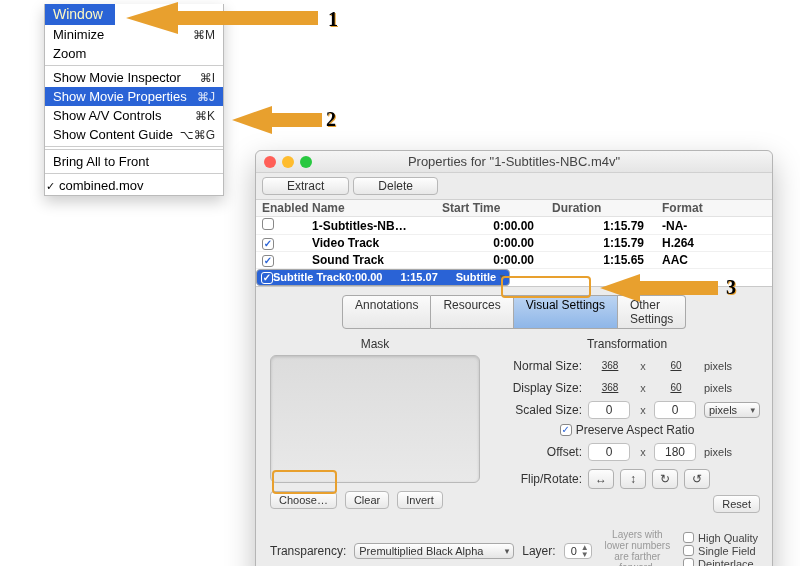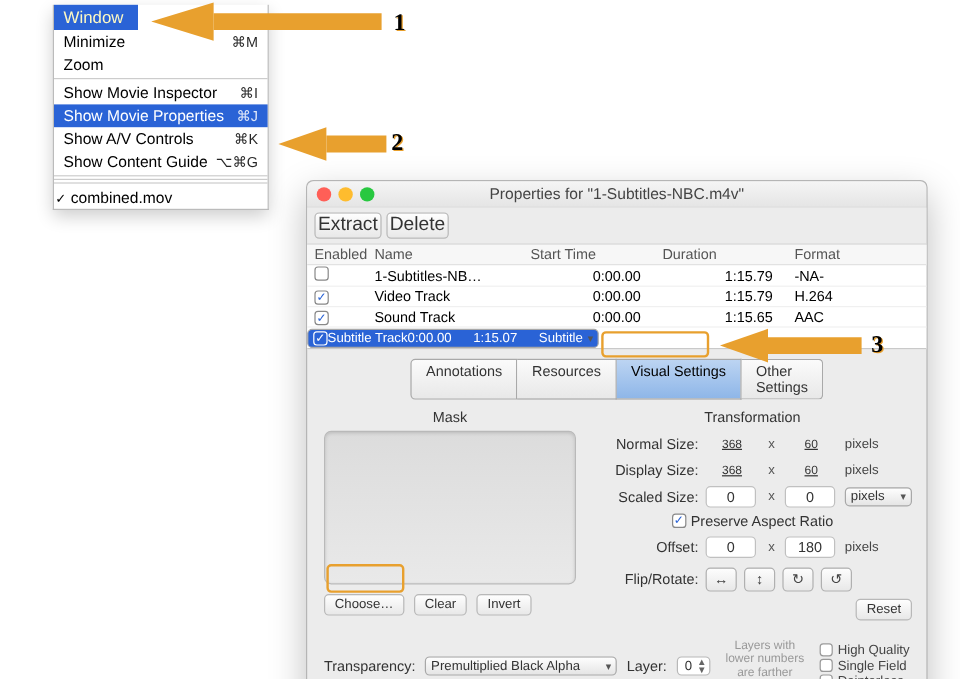--- a/index.html
+++ b/index.html
@@ -105,35 +105,36 @@
     padding: 4px 6px;
     display: flex;
     gap: 4px;
     border-bottom: 1px solid #d0d0d0;
     background: #ececec;
   }
   .mac-btn {
     background: linear-gradient(#fefefe,#e8e8e8);
     border: 1px solid #b8b8b8;
     border-radius: 4px;
-    font-size: 16px;
-    padding: 1px 2px;
+    font-size: 12px;
+    padding: 1px 24px;
     min-height: 18px;
     color: #333;
     cursor: default;
   }
   .mac-btn.small { padding: 1px 8px; font-size: 11px; }
   
   .tracks { background: #fff; border-bottom: 1px solid #c9c9c9; }
   .tracks-head, .tracks-row {
     display: grid;
     grid-template-columns: 50px 130px 110px 110px 1fr;
     font-size: 12px;
     align-items: center;
     padding: 1px 6px;
+    font-weight: bold;
   }
   .tracks-head { color: #555; border-bottom: 1px solid #e2e2e2; background: #f7f7f7; }
   .tracks-row { border-bottom: 1px solid #f0f0f0; min-height: 16px; }
   .tracks-row.sel { background: #2a63d6; color: #fff; }
   .tracks-row .st, .tracks-row .du { text-align: right; padding-right: 18px; }
   .tracks-head .st, .tracks-head .du { text-align: left; }
   .ck {
     width: 12px; height: 12px;
     border: 1px solid #888; border-radius: 3px;
     background: #fff; display: inline-flex;
@@ -280,20 +281,23 @@
   <div class="menu-item">
     <span class="label">Show A/V Controls</span>
     <span class="sc">⌘K</span>
   </div>
   <div class="menu-item">
     <span class="label">Show Content Guide</span>
     <span class="sc">⌥⌘G</span>
   </div>
   <div class="menu-sep"></div>
   <div class="menu-sep"></div>
+  <div class="menu-item">
+    <span class="label">Bring All to Front</span>
+  </div>
   <div class="menu-sep"></div>
   <div class="menu-item with-check">
     <span class="check">✓</span>
     <span class="label">combined.mov</span>
   </div>
 </div>
 
 <svg class="arrow" style="left:118px; top:-4px;" width="210" height="40">
   <path d="M200 22 L60 22" stroke="#e8a02e" stroke-width="14" fill="none"></path>
   <polygon points="8,22 60,6 60,38" fill="#e8a02e"></polygon>

